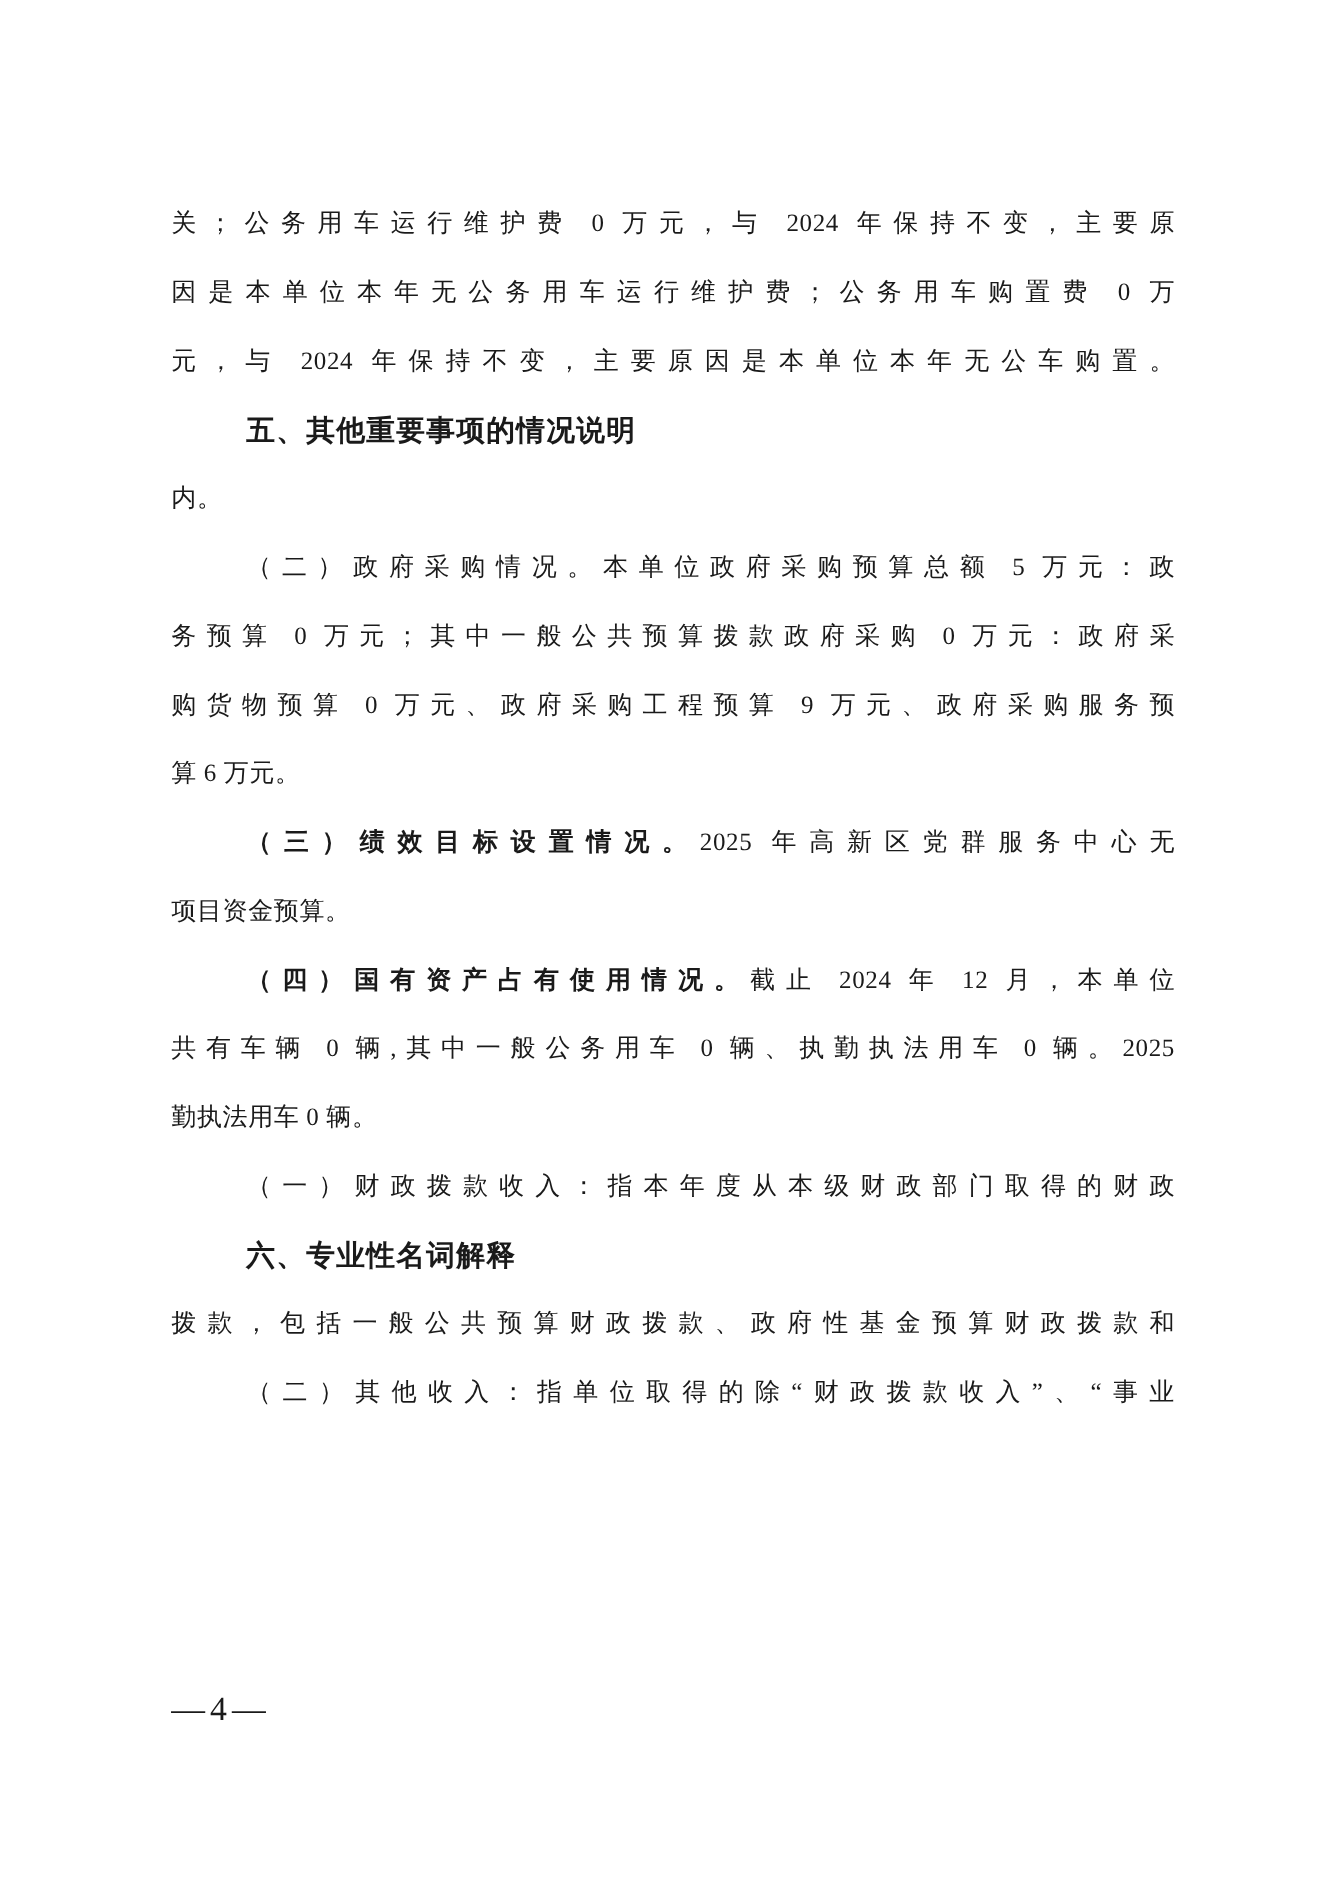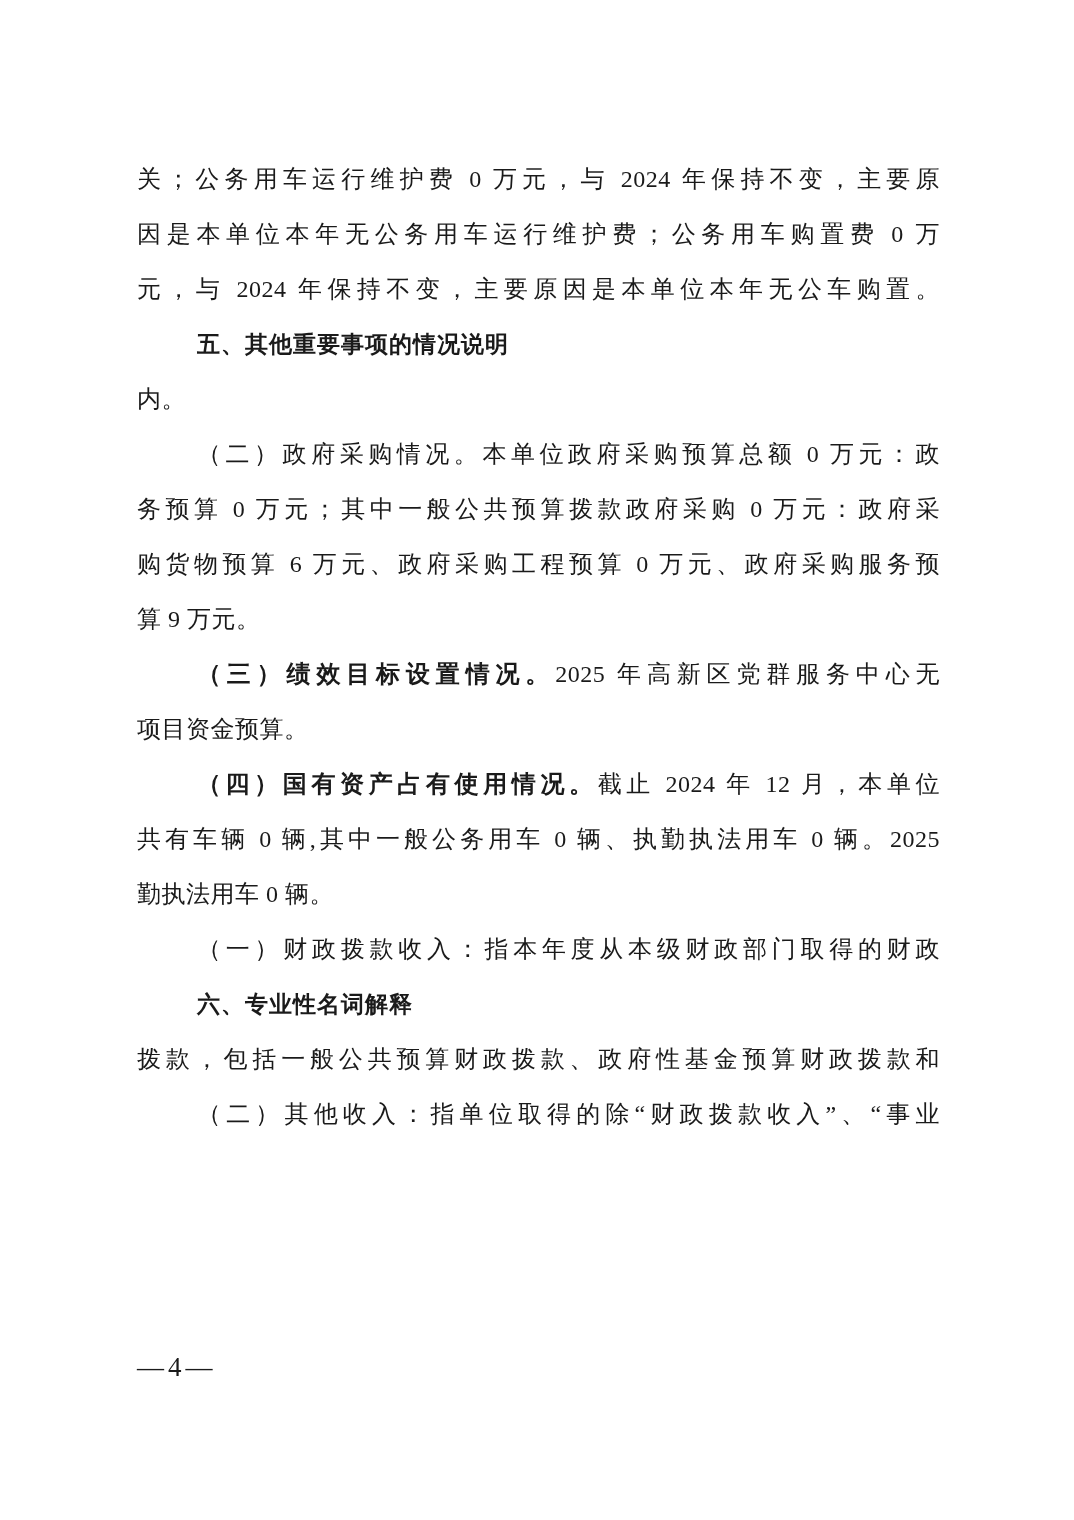--- a/index.html
+++ b/index.html
@@ -11,21 +11,21 @@
     background:#ffffff;
     color:#1a1a1a;
     overflow:hidden;
   }
   .textblock {
     position:absolute;
     left:137px; top:152px;
     width:803px;
   }
   .line {
-    font-size:24px;
+    font-size:20px;
     line-height:55px;
     height:55px;
     letter-spacing:0.5px;
     white-space:normal;
     overflow:hidden;
   }
   .line.justify {
     text-align:justify;
     text-align-last:justify;
     text-justify:inter-character;
@@ -49,24 +49,24 @@
 </head>
 <body>
 
 <div class="page" style="background: rgb(255, 255, 255); color: rgb(26, 26, 26);">
   <div class="textblock" id="doc">
       <div class="line justify"><span>关；公务用车运行维护费 0 万元，与 2024 年保持不变，主要原</span></div>
       <div class="line justify"><span>因是本单位本年无公务用车运行维护费；公务用车购置费 0 万</span></div>
       <div class="line justify"><span>元，与 2024 年保持不变，主要原因是本单位本年无公车购置。</span></div>
       <div class="line indent heading"><span class="b">五、其他重要事项的情况说明</span></div>
       <div class="line"><span>内。</span></div>
-      <div class="line justify indent"><span>（二）政府采购情况。本单位政府采购预算总额 0 万元：政</span></div>
+      <div class="line justify indent"><span>（二）政府采购情况。本单位政府采购预算总额 5 万元：政</span></div>
       <div class="line justify"><span>务预算 0 万元；其中一般公共预算拨款政府采购 0 万元：政府采</span></div>
-      <div class="line justify"><span>购货物预算 6 万元、政府采购工程预算 0 万元、政府采购服务预</span></div>
-      <div class="line"><span>算 9 万元。</span></div>
+      <div class="line justify"><span>购货物预算 0 万元、政府采购工程预算 9 万元、政府采购服务预</span></div>
+      <div class="line"><span>算 6 万元。</span></div>
       <div class="line justify indent"><span class="b">（三）绩效目标设置情况。</span><span>2025 年高新区党群服务中心无</span></div>
       <div class="line"><span>项目资金预算。</span></div>
       <div class="line justify indent"><span class="b">（四）国有资产占有使用情况。</span><span>截止 2024 年 12 月，本单位</span></div>
       <div class="line justify"><span>共有车辆 0 辆,其中一般公务用车 0 辆、执勤执法用车 0 辆。2025</span></div>
       <div class="line"><span>勤执法用车 0 辆。</span></div>
       <div class="line justify indent"><span>（一）财政拨款收入：指本年度从本级财政部门取得的财政</span></div>
       <div class="line indent heading"><span class="b">六、专业性名词解释</span></div>
       <div class="line justify"><span>拨款，包括一般公共预算财政拨款、政府性基金预算财政拨款和</span></div>
       <div class="line justify indent"><span>（二）其他收入：指单位取得的除“财政拨款收入”、“事业</span></div>
     </div>

